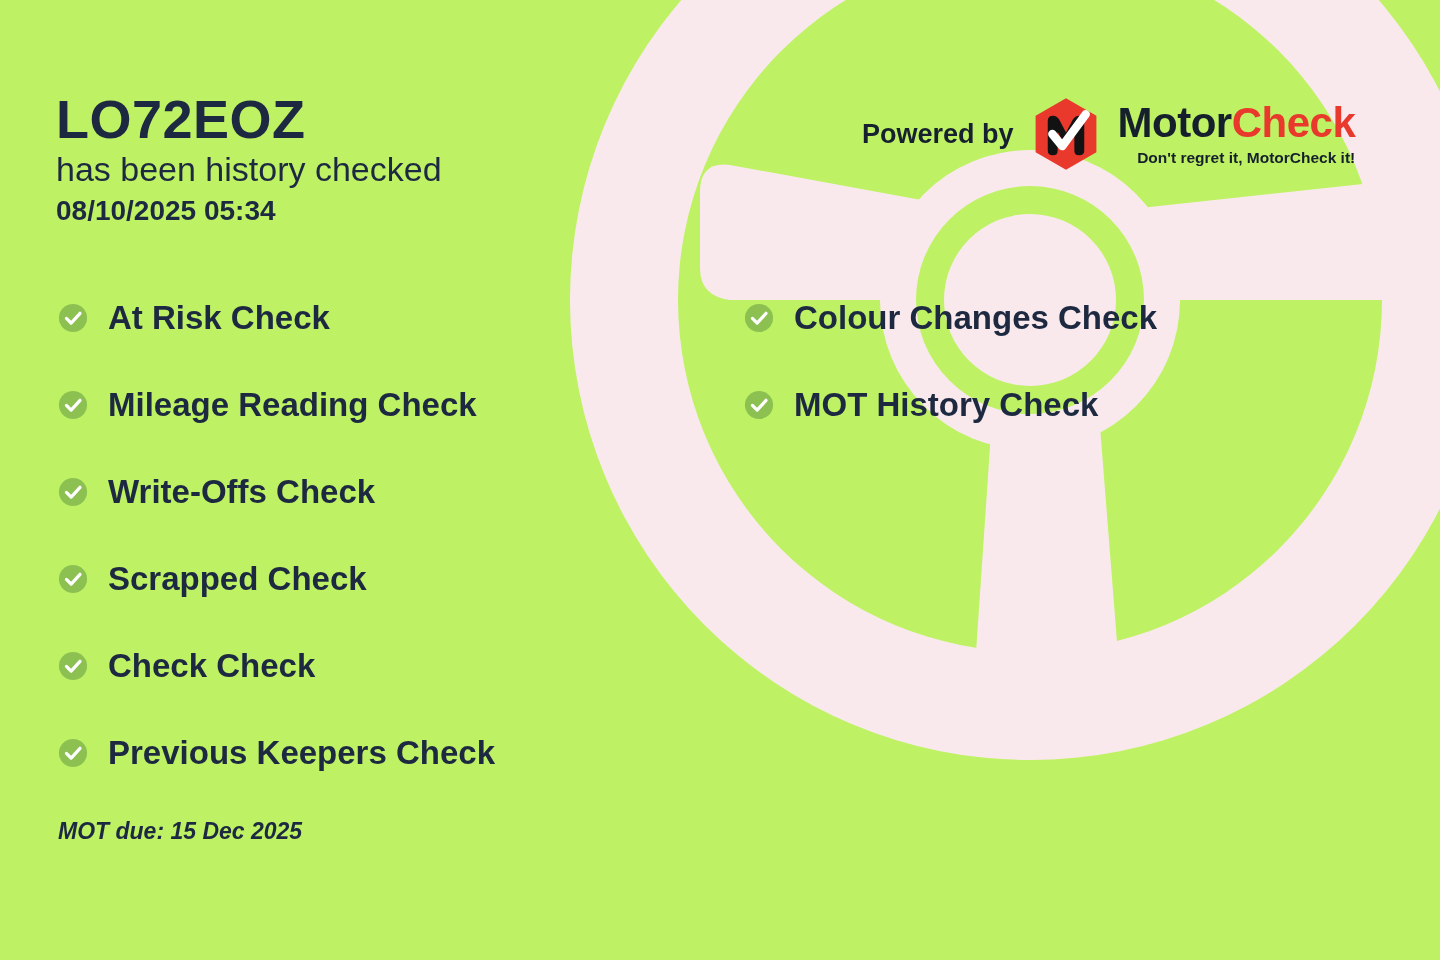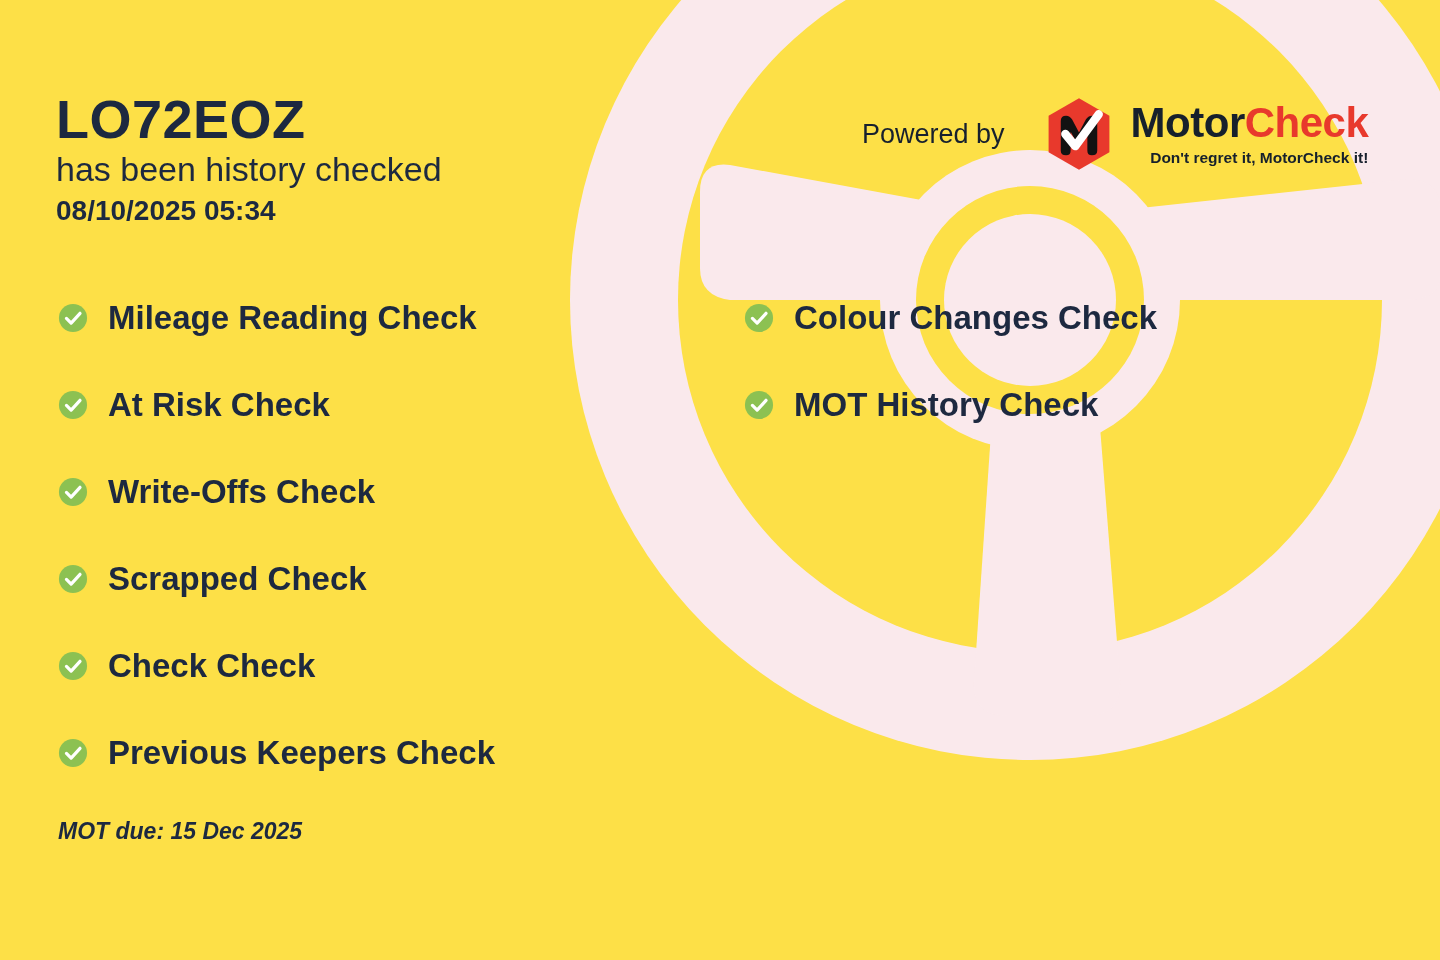--- a/index.html
+++ b/index.html
@@ -12,21 +12,21 @@
     height: 960px;
     overflow: hidden;
     font-family: "Liberation Sans", sans-serif;
     position: relative;
   }
 
   #stage {
     position: relative;
     width: 1440px;
     height: 960px;
-    background: #fde047;
+    background: #bef264;
     overflow: hidden;
   }
 
   
   #watermark {
     position: absolute;
     left: 0;
     top: 0;
     width: 1440px;
     height: 960px;
@@ -70,24 +70,24 @@
   #brand-lockup {
     position: absolute;
     left: 862px;
     top: 96px;
     display: flex;
     align-items: center;
     z-index: 4;
   }
   #powered-by {
     font-size: 27px;
-    font-weight: normal;
+    font-weight: bold;
     color: #17202e;
     white-space: nowrap;
-    margin-right: 36px;
+    margin-right: 14px;
   }
   #logo-hex {
     width: 76px;
     height: 76px;
     flex: 0 0 auto;
     margin-right: 14px;
   }
   #wordmark-block {
     display: flex;
     flex-direction: column;
@@ -213,36 +213,36 @@
     </div>
   </div>
 
   <div id="col-left" class="check-col">
 
     <div class="check-item">
       <svg class="check-icon" viewBox="0 0 32 32" xmlns="http://www.w3.org/2000/svg" aria-hidden="true">
         <circle cx="16" cy="16" r="15" fill="#8cc152"></circle>
         <path d="M9 16.5 L14 21.5 L23.5 11" fill="none" stroke="#ffffff" stroke-width="3.4" stroke-linecap="round" stroke-linejoin="round"></path>
       </svg>
+      <span class="check-label">At Risk Check</span>
+    </div>
+
+    <div class="check-item">
+      <svg class="check-icon" viewBox="0 0 32 32" xmlns="http://www.w3.org/2000/svg" aria-hidden="true">
+        <circle cx="16" cy="16" r="15" fill="#8cc152"></circle>
+        <path d="M9 16.5 L14 21.5 L23.5 11" fill="none" stroke="#ffffff" stroke-width="3.4" stroke-linecap="round" stroke-linejoin="round"></path>
+      </svg>
       <span class="check-label">Mileage Reading Check</span>
     </div>
 
     <div class="check-item">
       <svg class="check-icon" viewBox="0 0 32 32" xmlns="http://www.w3.org/2000/svg" aria-hidden="true">
         <circle cx="16" cy="16" r="15" fill="#8cc152"></circle>
         <path d="M9 16.5 L14 21.5 L23.5 11" fill="none" stroke="#ffffff" stroke-width="3.4" stroke-linecap="round" stroke-linejoin="round"></path>
       </svg>
-      <span class="check-label">At Risk Check</span>
-    </div>
-
-    <div class="check-item">
-      <svg class="check-icon" viewBox="0 0 32 32" xmlns="http://www.w3.org/2000/svg" aria-hidden="true">
-        <circle cx="16" cy="16" r="15" fill="#8cc152"></circle>
-        <path d="M9 16.5 L14 21.5 L23.5 11" fill="none" stroke="#ffffff" stroke-width="3.4" stroke-linecap="round" stroke-linejoin="round"></path>
-      </svg>
       <span class="check-label">Write-Offs Check</span>
     </div>
 
     <div class="check-item">
       <svg class="check-icon" viewBox="0 0 32 32" xmlns="http://www.w3.org/2000/svg" aria-hidden="true">
         <circle cx="16" cy="16" r="15" fill="#8cc152"></circle>
         <path d="M9 16.5 L14 21.5 L23.5 11" fill="none" stroke="#ffffff" stroke-width="3.4" stroke-linecap="round" stroke-linejoin="round"></path>
       </svg>
       <span class="check-label">Scrapped Check</span>
     </div>

